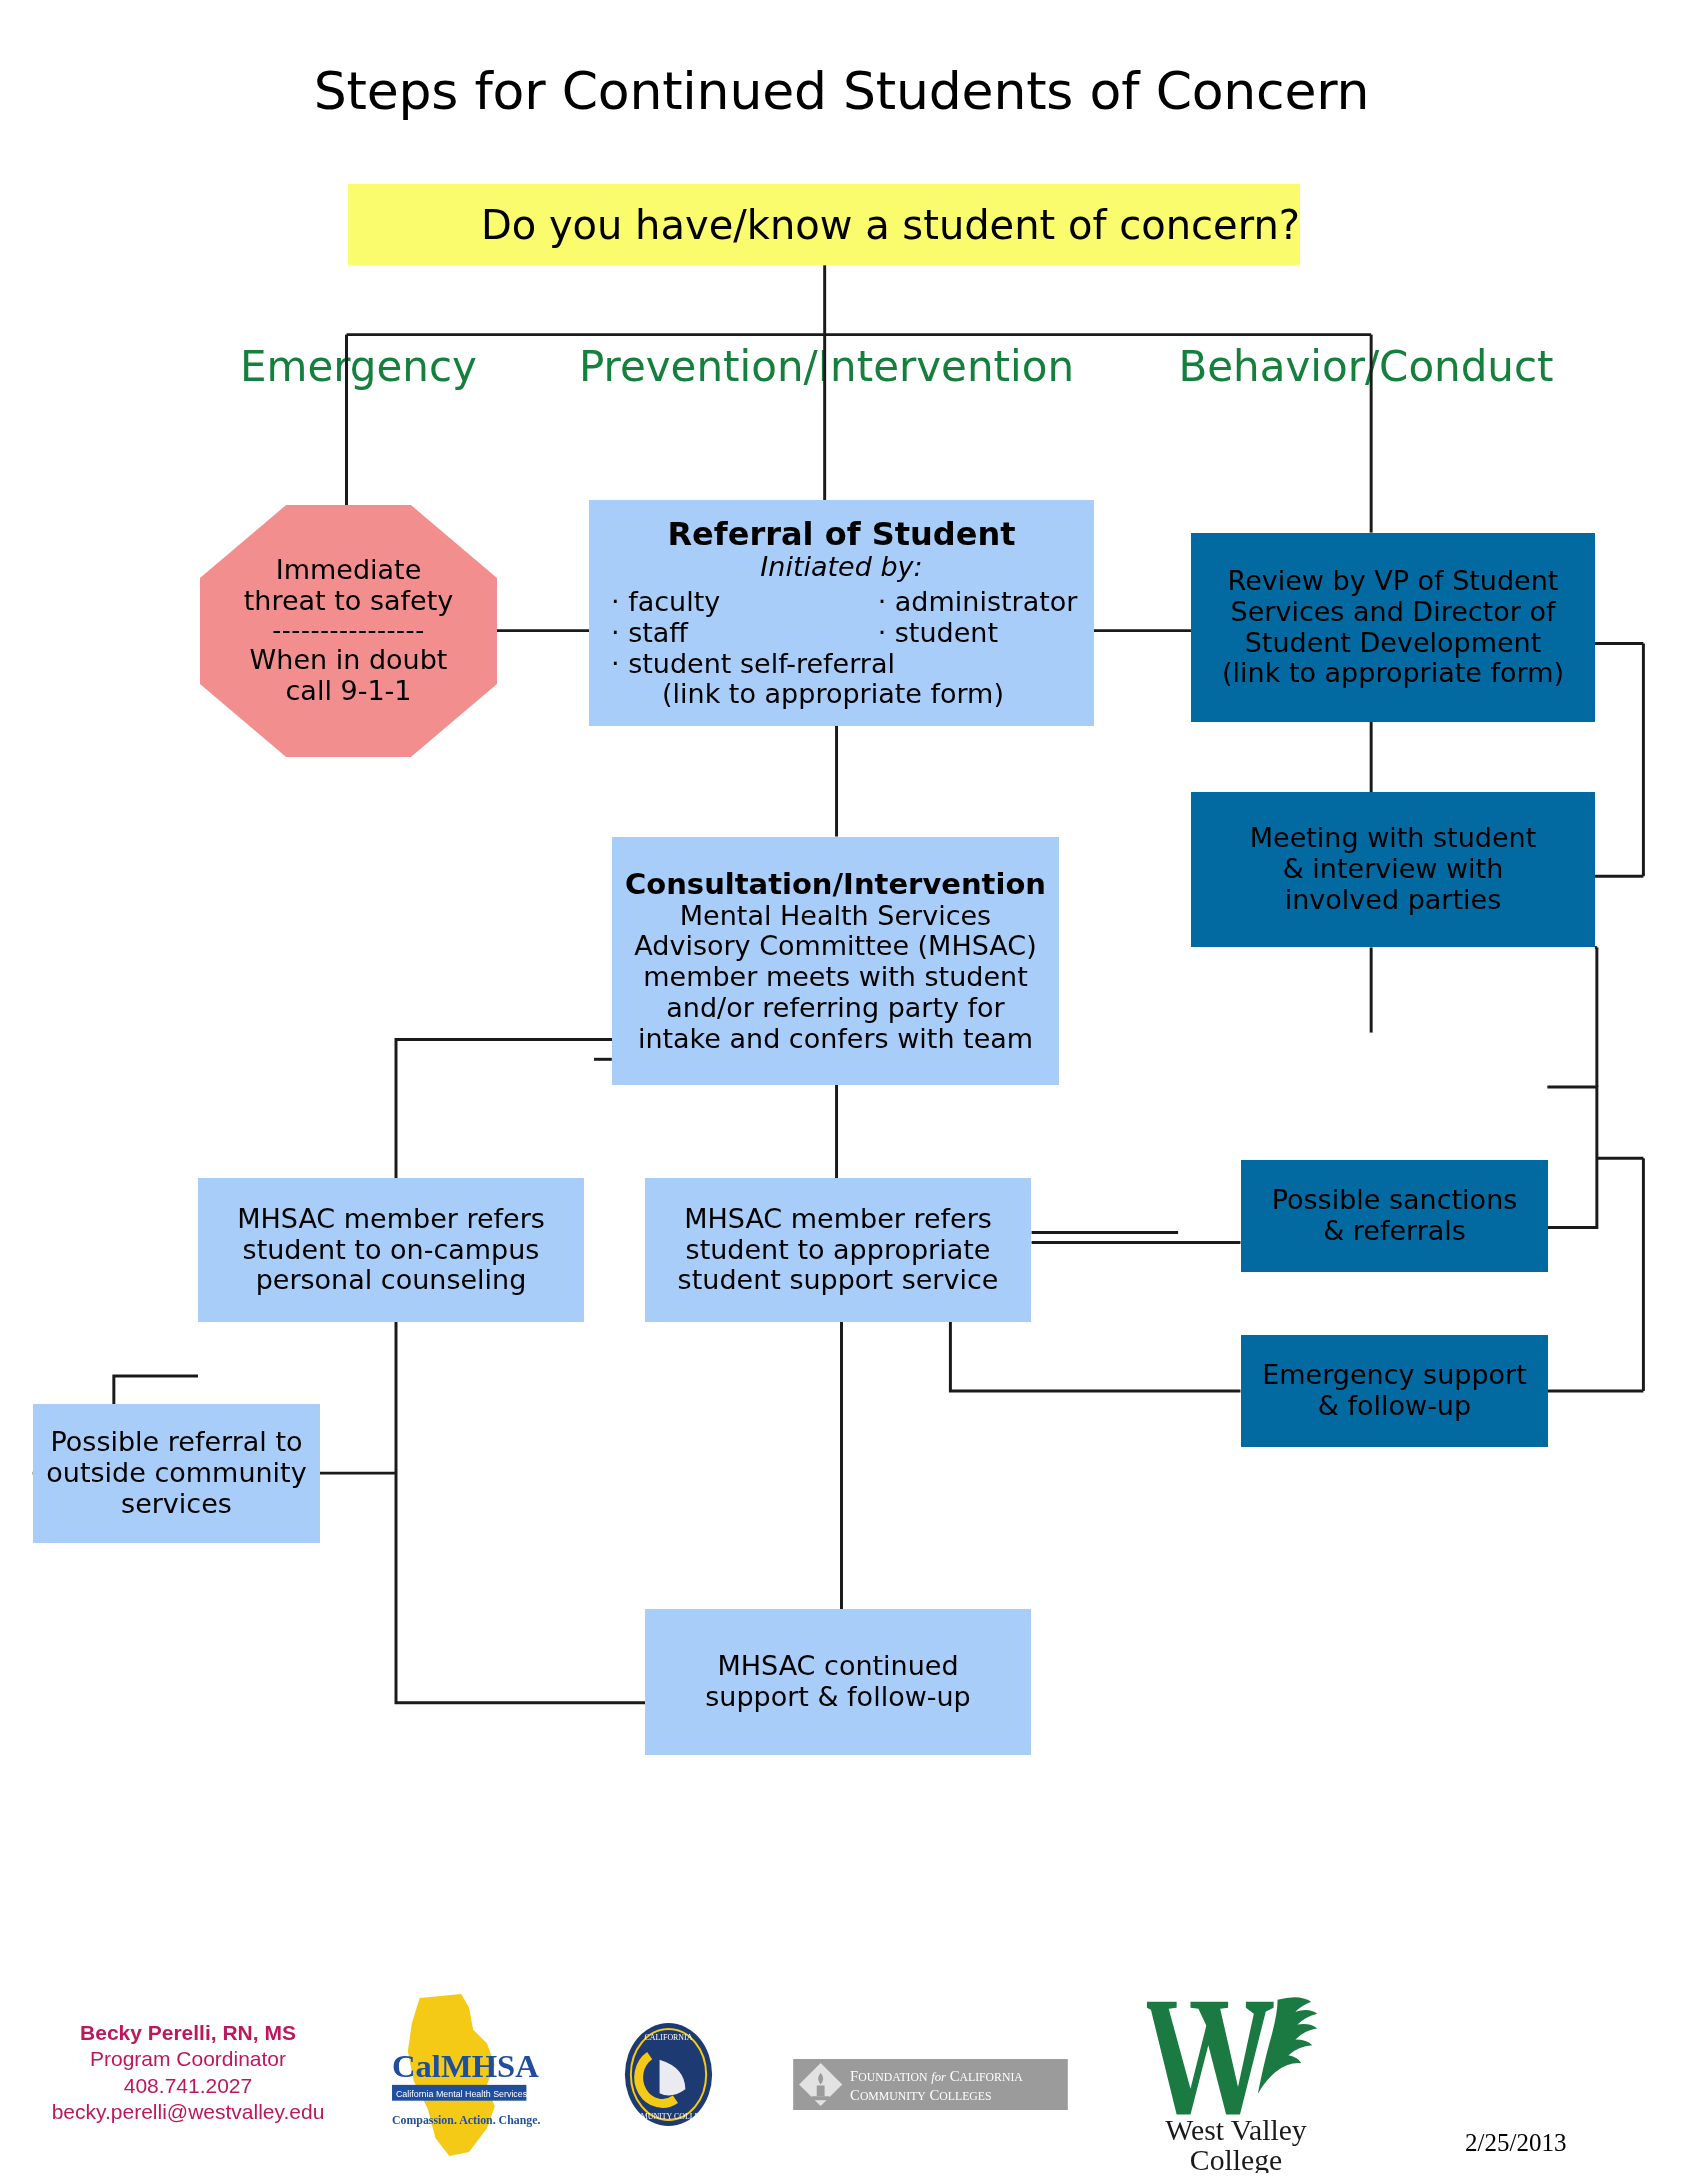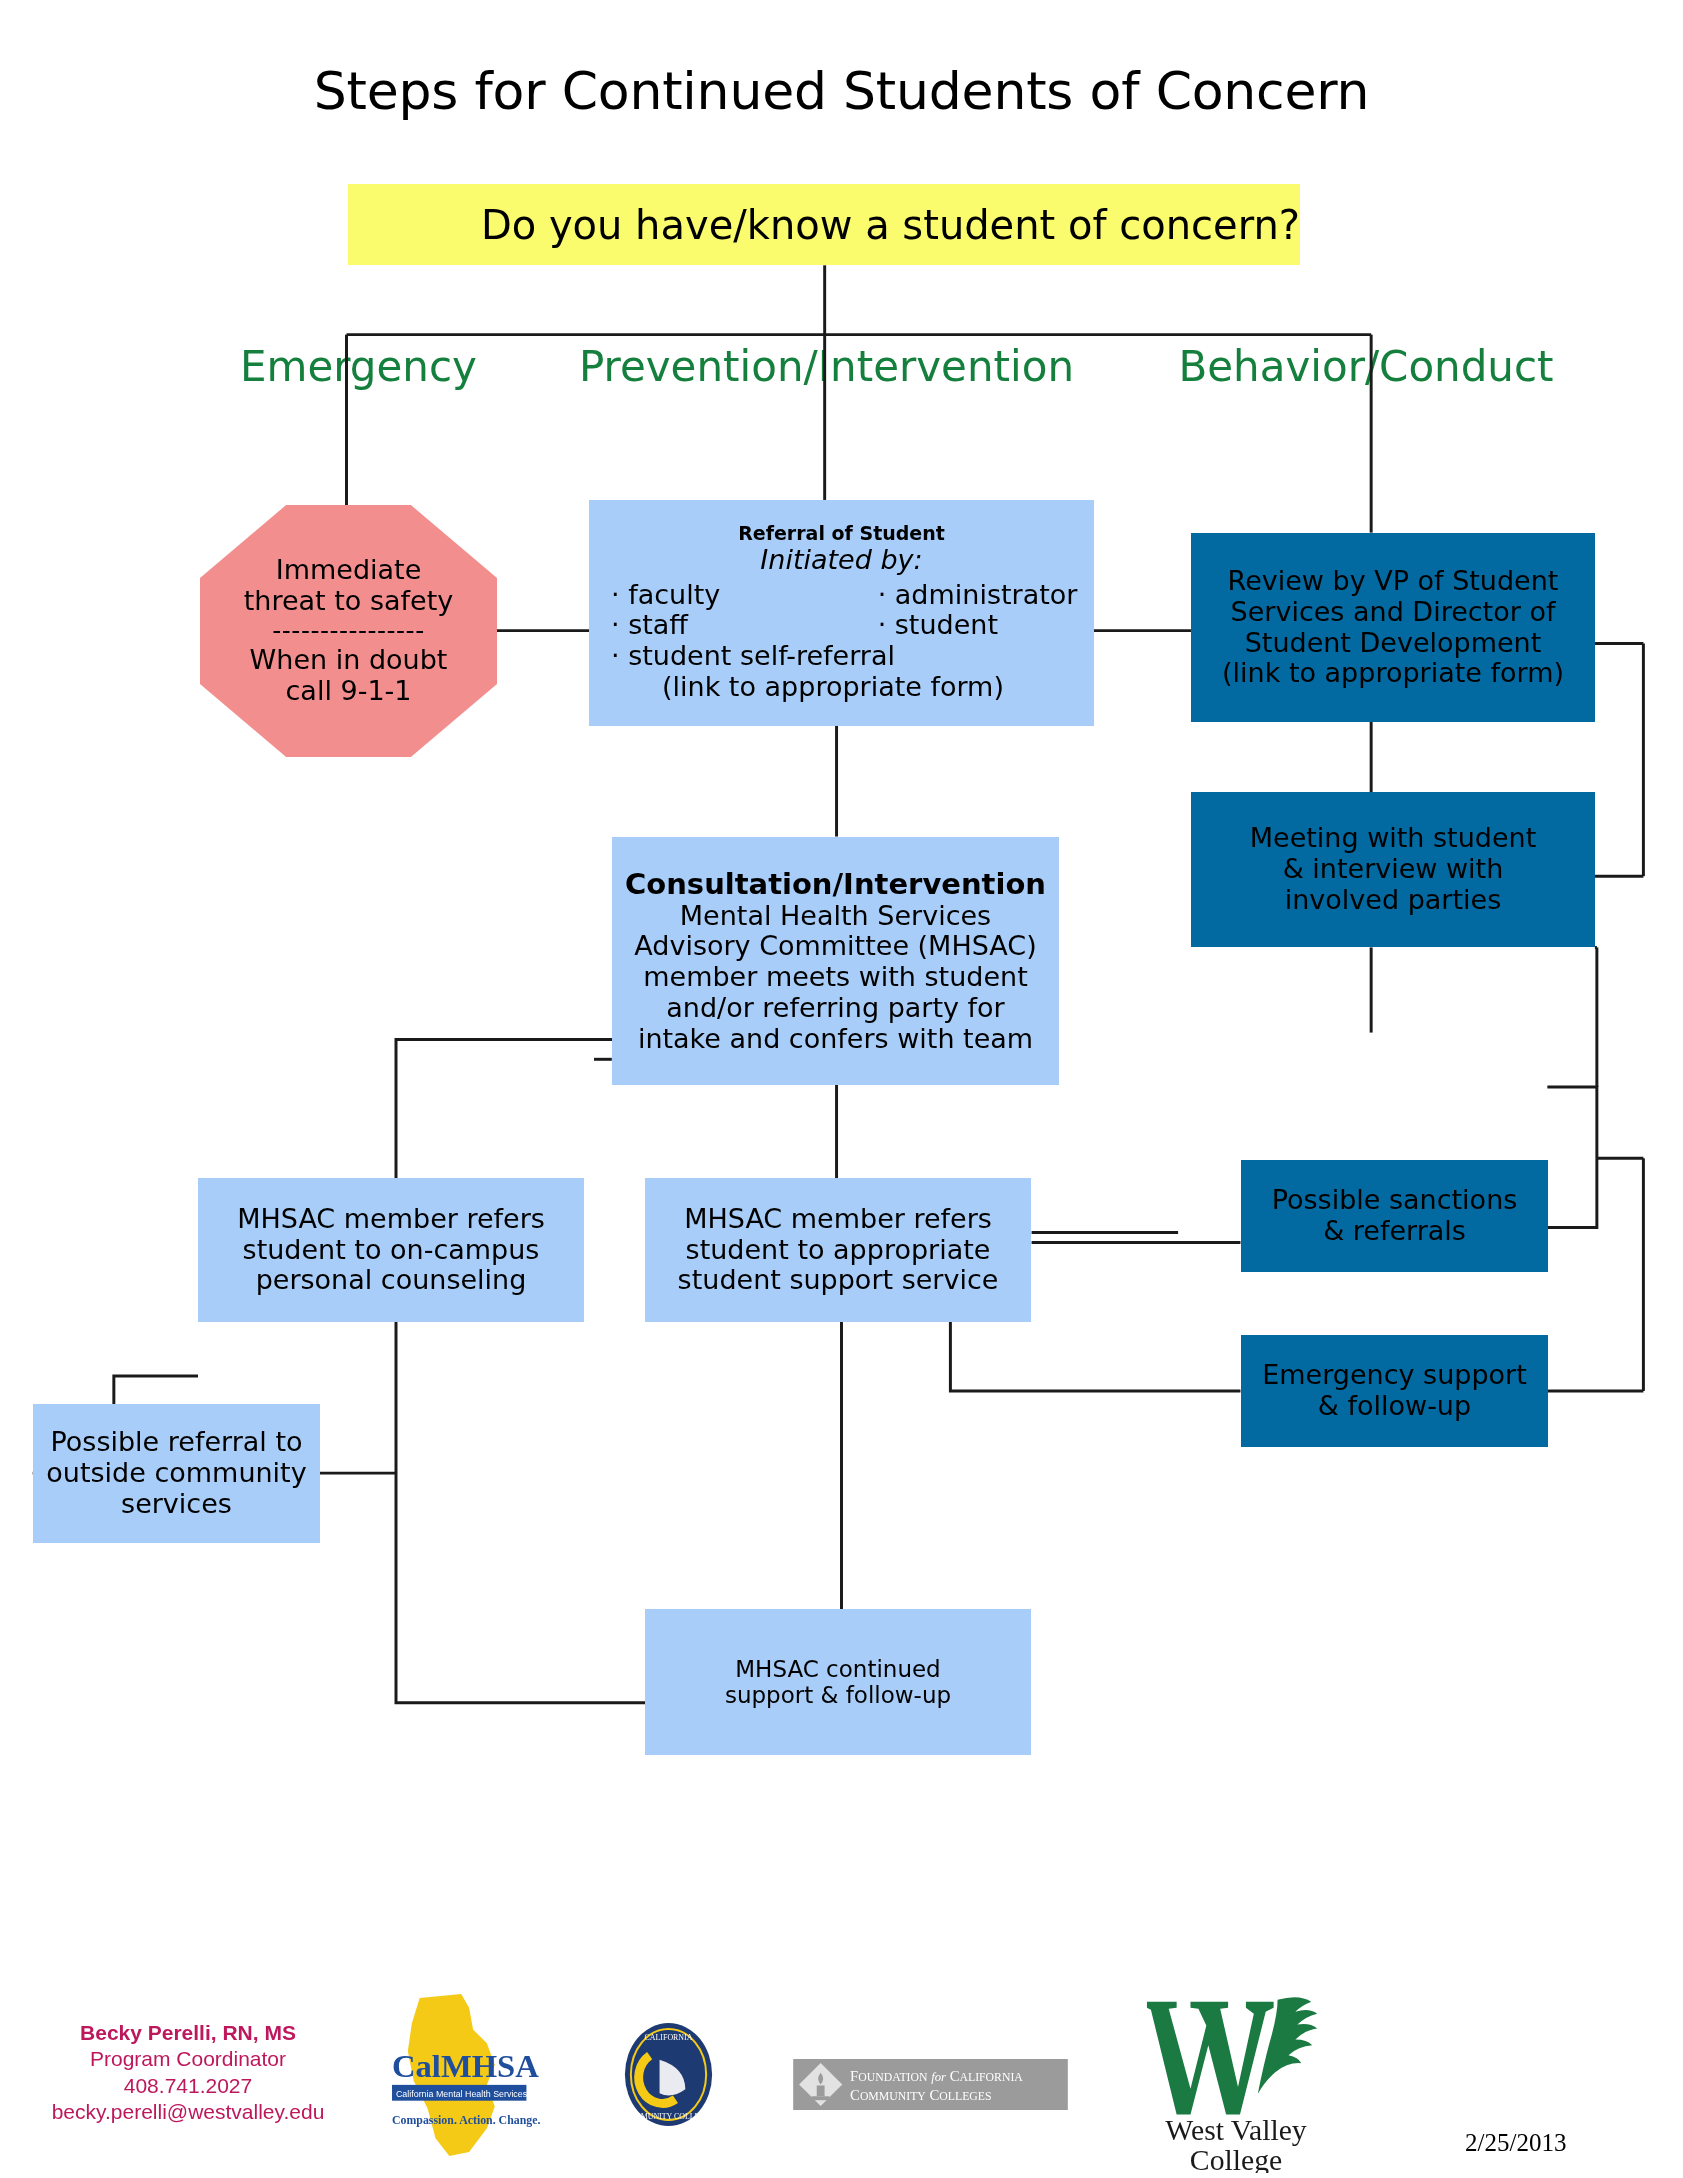--- a/index.html
+++ b/index.html
@@ -57,21 +57,21 @@
     color: #000;
     line-height: 1.14;
   }
   .blue { background: #a8cdf8; }
   .purple { background: #0369a1; }
 
   .node-inner { width: 100%; padding: 0 8px; }
 
   
   #n-referral { left: 589px; top: 500px; width: 505px; height: 226px; font-size: 26px; }
-  #n-referral .t1 { font-weight: bold; font-size: 19px; }
+  #n-referral .t1 { font-weight: bold; font-size: 32px; }
   #n-referral .t2 { font-style: italic; font-size: 27px; }
   #n-referral .cols {
     display: flex; text-align: left; margin-top: 4px; font-size: 27px;
   }
   #n-referral .cols .c1 { width: 55%; padding-left: 14px; }
   #n-referral .cols .c2 { width: 45%; padding-left: 12px; }
   #n-referral .self { text-align: left; padding-left: 14px; font-size: 27px; }
   #n-referral .linkline { text-align: left; padding-left: 65px; font-size: 27px; }
 
   
@@ -98,21 +98,21 @@
   
   #n-contsupport { left: 1241px; top: 1335px; width: 307px; height: 112px; font-size: 27px; }
 
   
   #n-oncampus { left: 198px; top: 1178px; width: 386px; height: 144px; font-size: 27px; }
   
   #n-support { left: 645px; top: 1178px; width: 386px; height: 144px; font-size: 27px; }
   
   #n-outside { left: 33px; top: 1404px; width: 287px; height: 139px; font-size: 27px; }
   
-  #n-mhsaccont { left: 645px; top: 1609px; width: 386px; height: 146px; font-size: 23px; }
+  #n-mhsaccont { left: 645px; top: 1609px; width: 386px; height: 146px; font-size: 27px; }
 
   
   #contact {
     left: 10px; top: 2020px; width: 356px; text-align: center;
     font-family: "Liberation Sans", sans-serif;
     font-size: 21px; line-height: 1.25; color: #be185d;
   }
   #contact .name { font-weight: bold; }
 
   #date {

